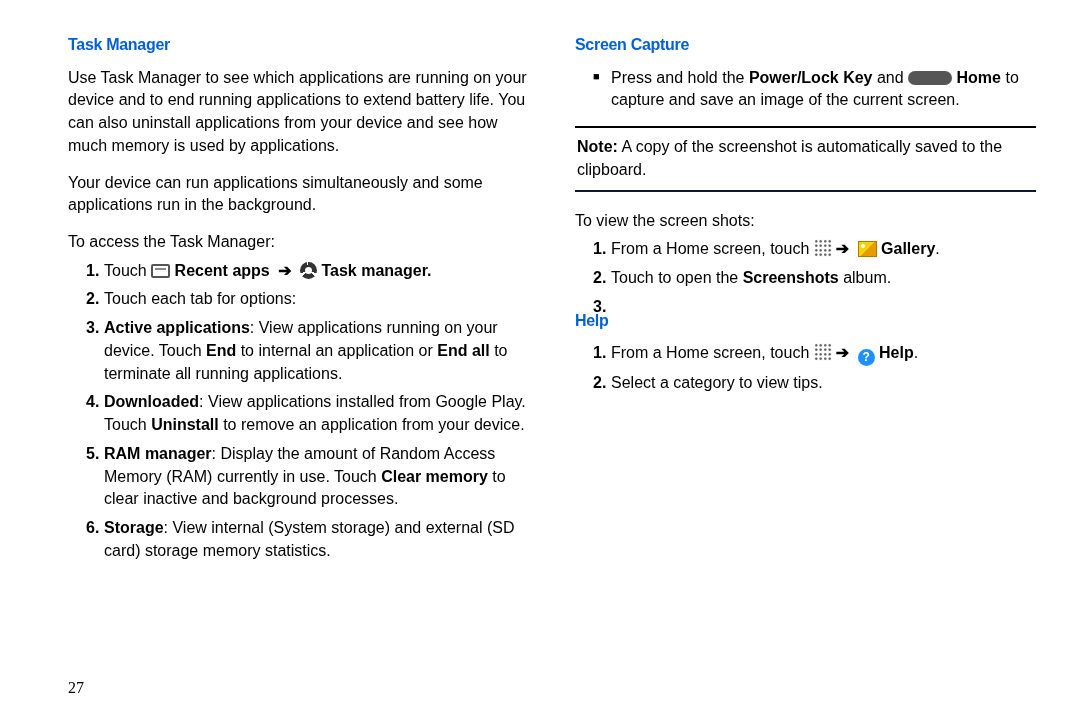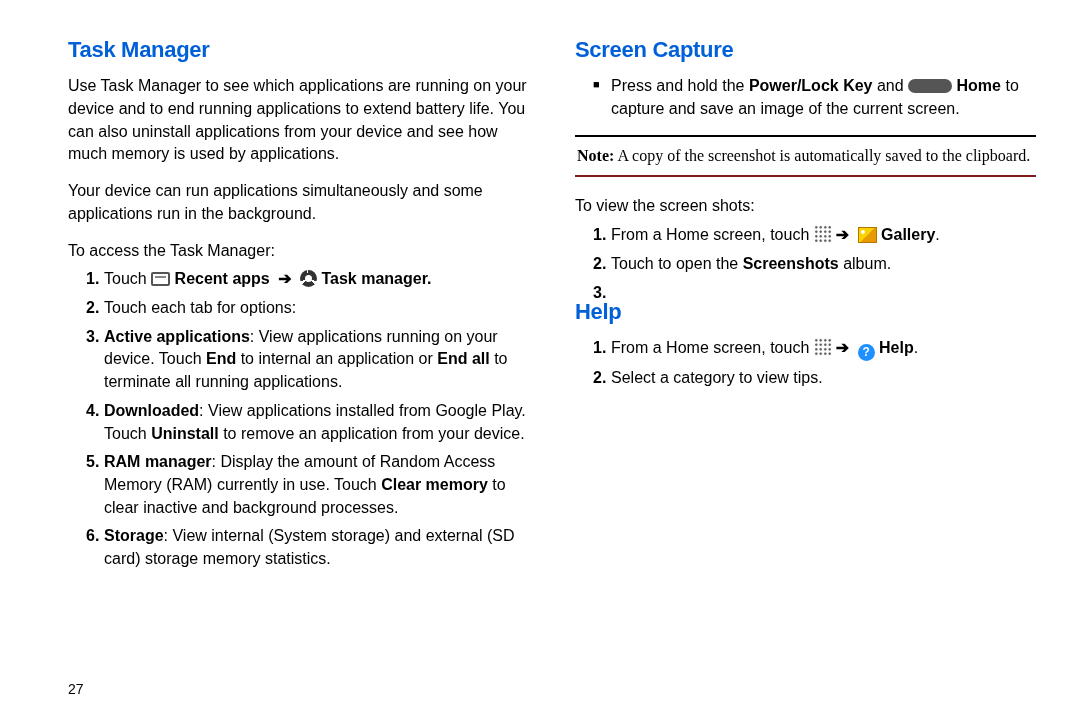--- a/index.html
+++ b/index.html
@@ -12,36 +12,36 @@
     font-size: 16px;
     line-height: 1.42;
     padding: 34px 44px 0 68px;
     position: relative;
   }
   .cols { display: flex; gap: 46px; }
   .col { flex: 1; }
   h2.section {
     color: #0060d8;
     font-weight: 900;
-    font-size: 22px;
+    font-size: 16px;
     letter-spacing: -0.3px;
     margin-bottom: 10px;
     font-family: Arial, Helvetica, sans-serif;
   }
   p.body { margin-bottom: 14px; }
   .subhead { font-weight: 400; margin-bottom: 6px; font-size: 16px; }
   ol.steps { list-style: none; padding-left: 18px; }
   ol.steps > li { position: relative; padding-left: 18px; margin-bottom: 6px; }
   ol.steps > li .num { position: absolute; left: 0; font-weight: 700; }
   ul.bullets { list-style: none; padding-left: 18px; }
   ul.bullets > li { position: relative; padding-left: 18px; margin-bottom: 6px; }
   ul.bullets > li::before { content: "■"; position: absolute; left: 0; top: 2px; font-size: 11px; }
-  .note-block { border-top: 2px solid #000; border-bottom: 2px solid #7f1d1d; padding: 8px 2px; margin: 14px 0 18px 0; font-family: Liberation Serif, serif; }
+  .note-block { border-top: 2px solid #000; border-bottom: 2px solid #0f172a; padding: 8px 2px; margin: 14px 0 18px 0; }
   .b { font-weight: 700; }
-  .pagenum { position: absolute; bottom: 20px; left: 68px; font-size: 14px; }
+  .pagenum { position: absolute; bottom: 20px; left: 68px; font-size: 16px; font-family: Liberation Serif, serif; }
   .ico { display: inline-block; vertical-align: -3px; }
   .recent-icon {
     width: 19px; height: 14px; border: 2px solid #555; border-radius: 2px; position: relative;
     background: linear-gradient(#888,#888) center 2px/11px 2px no-repeat;
     vertical-align: -2px;
   }
   .task-icon {
     width: 17px; height: 17px; border-radius: 50%; display: inline-block; position: relative;
     background:
       conic-gradient(#333 0 110deg, transparent 110deg 130deg, #333 130deg 230deg, transparent 230deg 250deg, #333 250deg 350deg, transparent 350deg 360deg);

